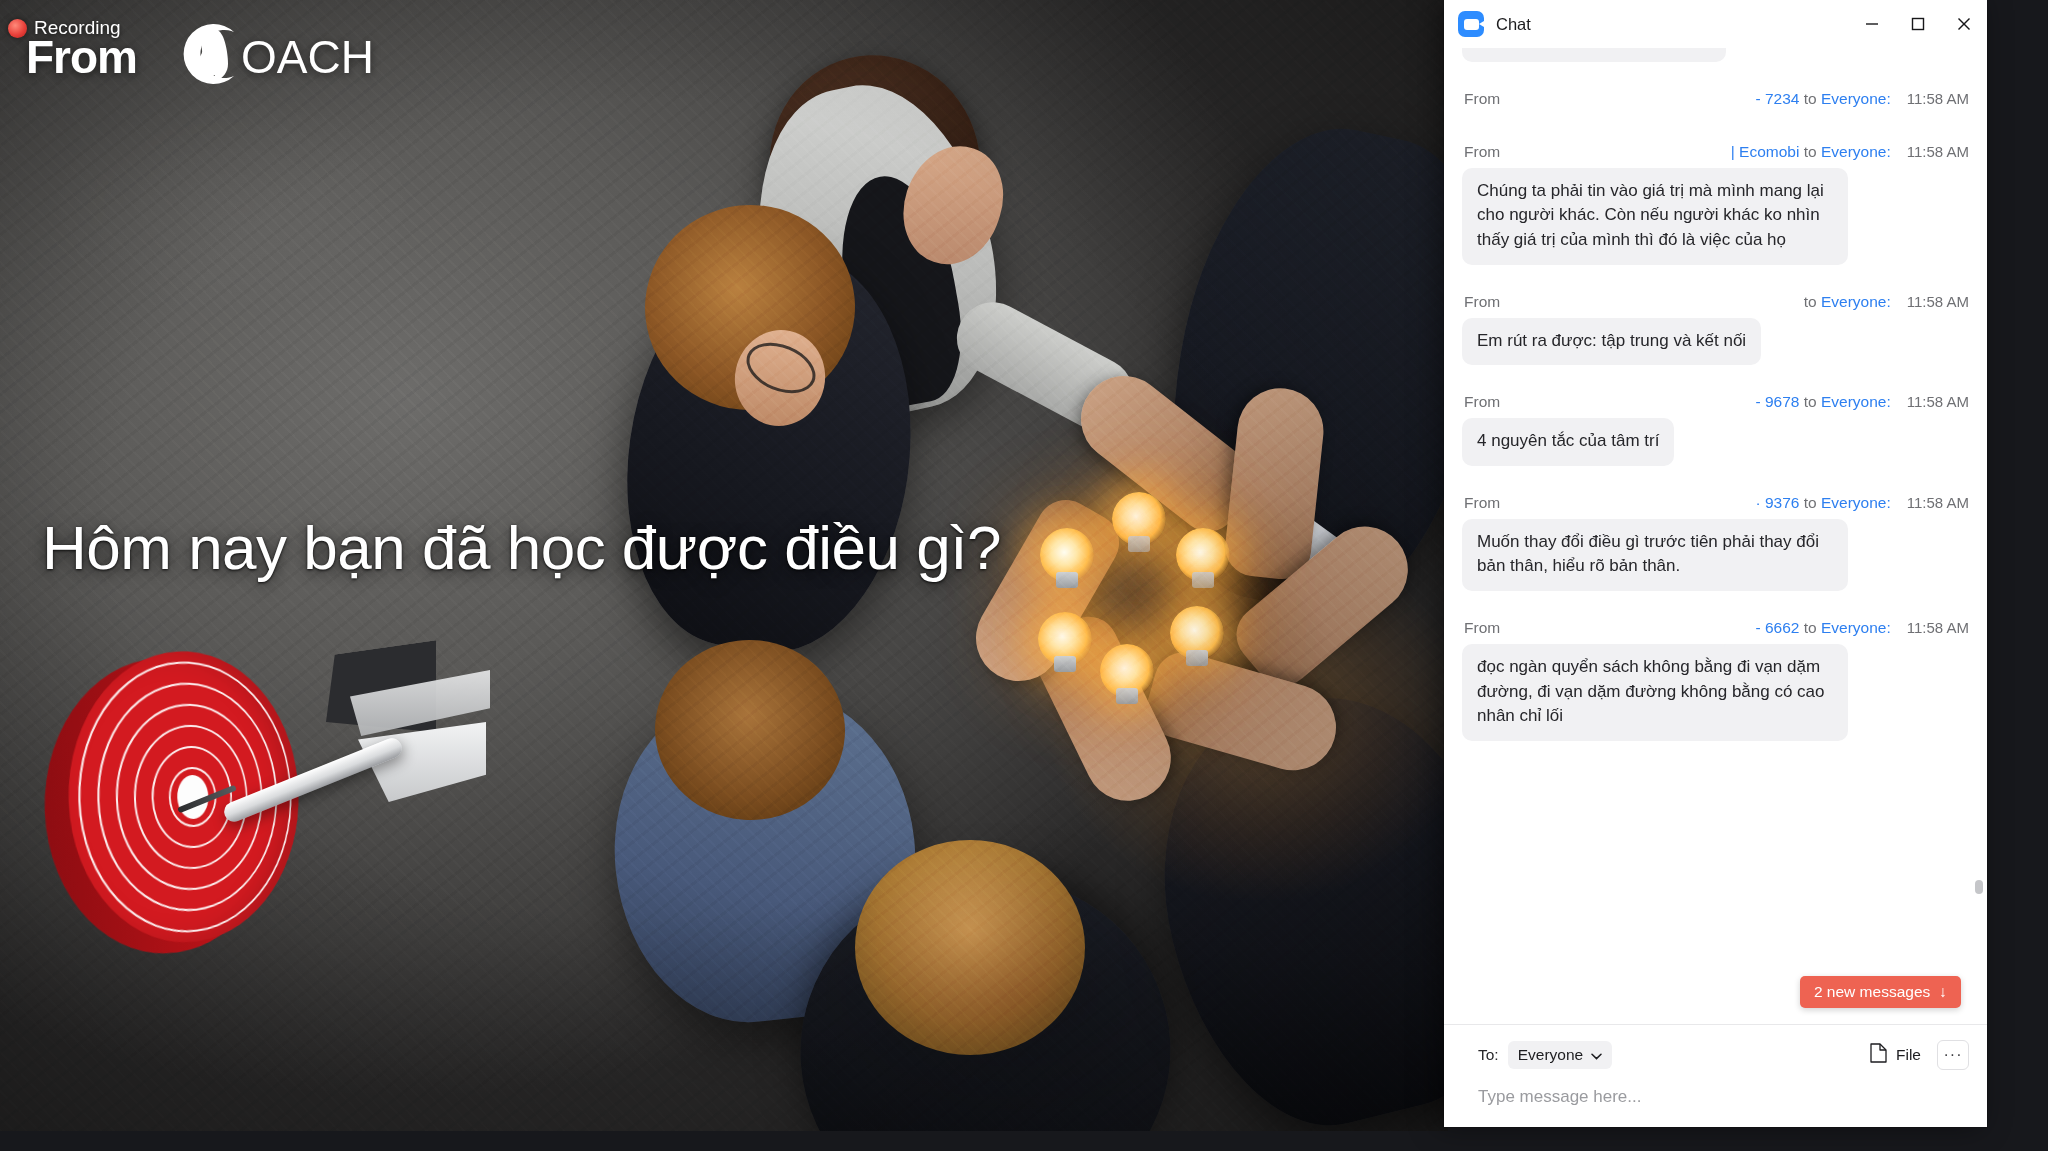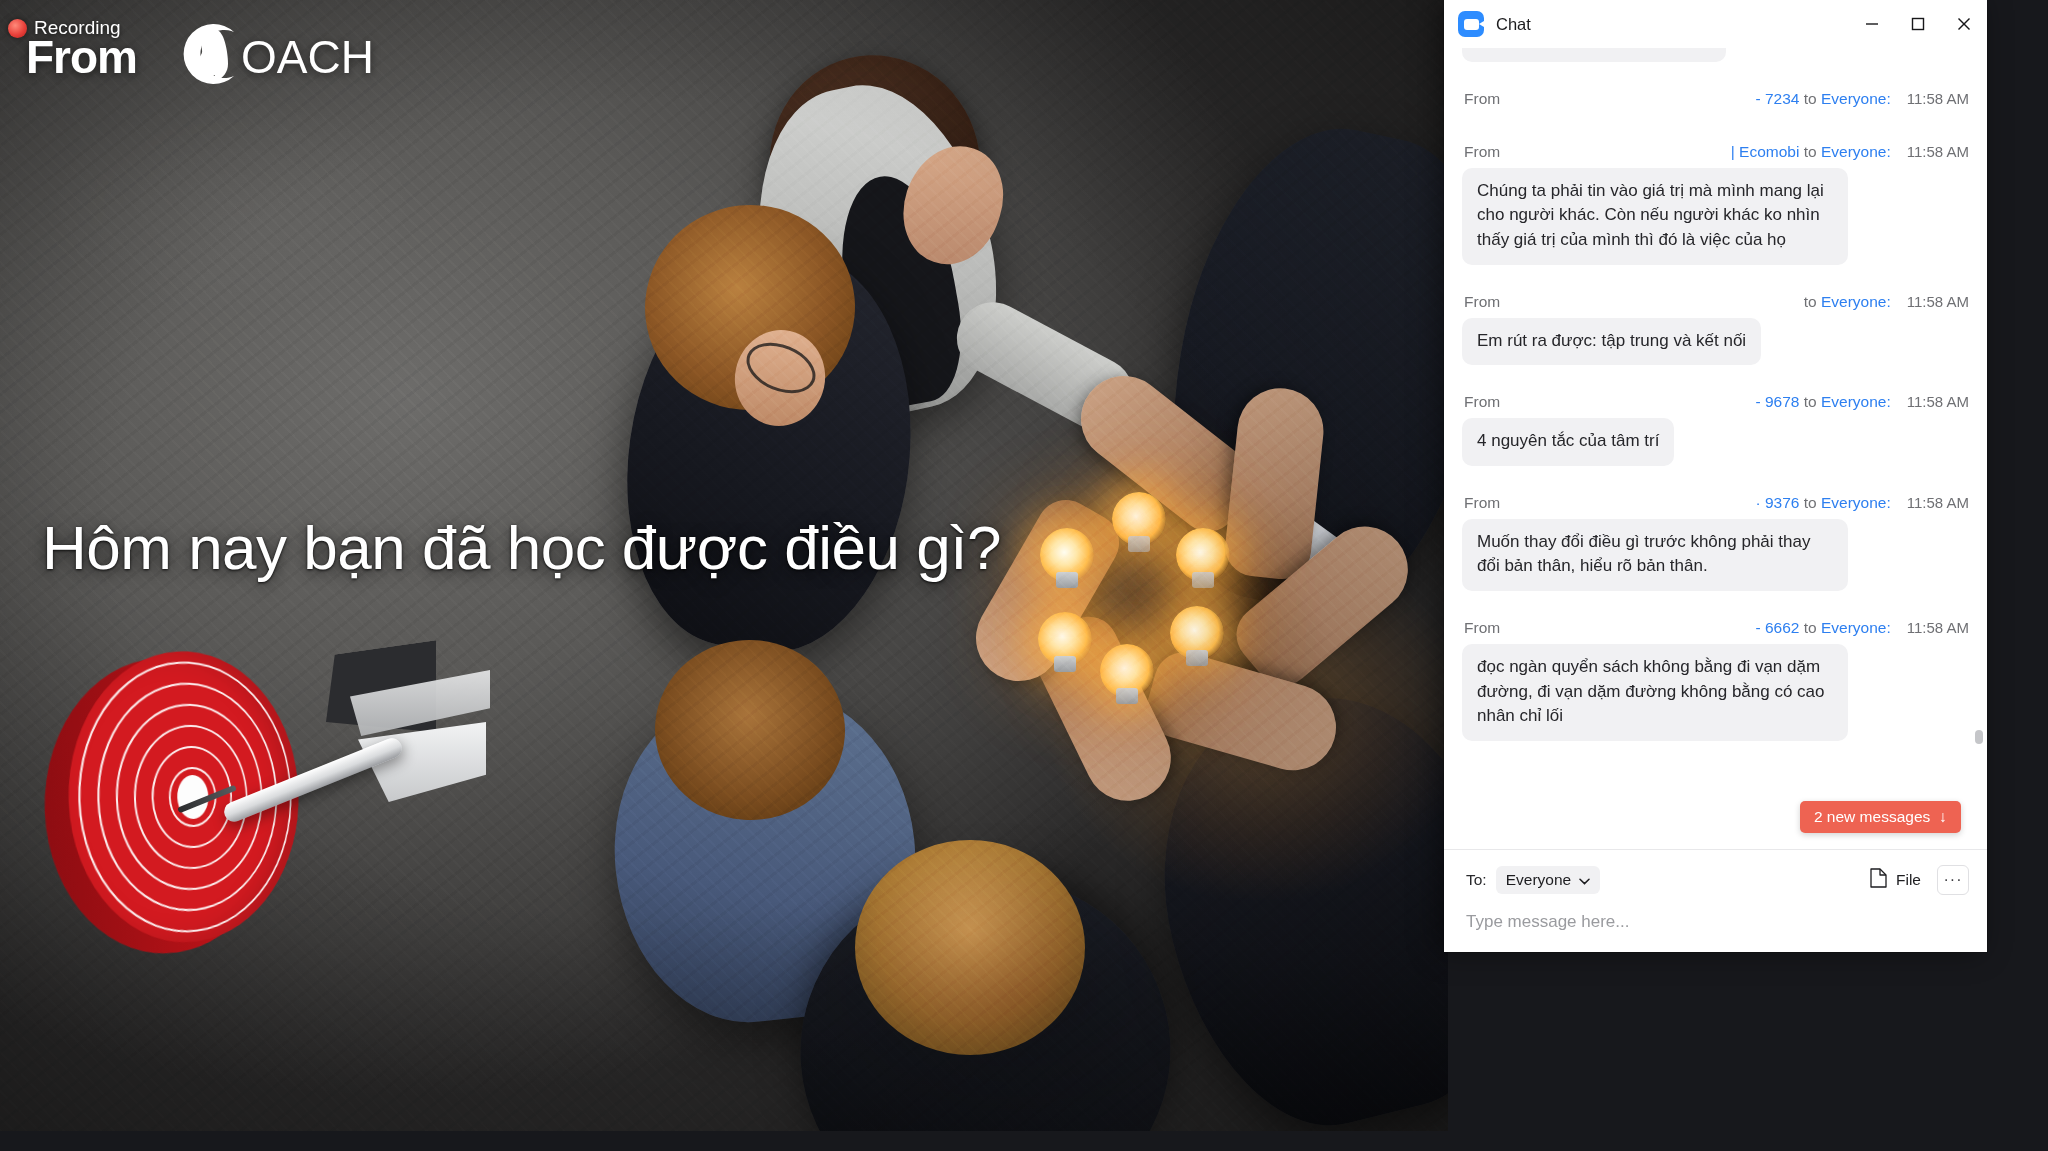--- a/index.html
+++ b/index.html
@@ -181,21 +181,21 @@
   }
   .logo-coach {
     position:absolute; left:233px; top:22px;
     font-size:46px; font-weight:500; color:#fff; letter-spacing:0px;
     text-shadow:0 2px 9px rgba(0,0,0,.55);
   }
 
   
   .chat {
     position:absolute; left:1444px; top:0px;
-    width:543px; height:952px;
+    width:543px; height:1127px;
     background:#ffffff;
     box-shadow: 0 0 0 1px rgba(0,0,0,.10), -6px 0 28px rgba(0,0,0,.45);
     display:flex; flex-direction:column;
     overflow:hidden;
   }
   .titlebar {
     height:48px; flex:0 0 48px; display:flex; align-items:center;
     padding:0 0 0 14px; background:#fff;
   }
   .zoom-icon {
@@ -252,21 +252,21 @@
   }
 
   .scroll-track {
     position:absolute; right:4px; top:10px; bottom:10px; width:8px;
   }
   .scroll-thumb {
     position:absolute; right:0; top:86%; width:8px; height:14px;
     background:#c5c6c9; border-radius:5px; cursor:pointer;
   }
 
-  .composer { flex:0 0 auto; border-top:1px solid #e8e8ea; padding:14px 18px 0 22px; }
+  .composer { flex:0 0 auto; border-top:1px solid #e8e8ea; padding:14px 18px 0 34px; }
   .comp-row { display:flex; align-items:center; height:32px; }
   .to-label { font-size:15.5px; color:#28282b; margin-right:9px; }
   .to-select {
     display:flex; align-items:center; gap:8px;
     background:#f1f1f3; border-radius:6px; padding:5px 10px;
     font-size:15.5px; color:#1d1d20; cursor:pointer;
   }
   .comp-spacer { flex:1 1 auto; }
   .file-btn { display:flex; align-items:center; gap:9px; font-size:15.5px; color:#1d1d20; cursor:pointer; margin-right:16px;}
   .more-btn {
@@ -447,21 +447,21 @@
         </div>
         <div class="bubble">4 nguyên tắc của tâm trí</div>
       </div>
 
       <div class="msg-group">
         <div class="msg-meta">
           <span class="meta-from">From</span>
           <span class="meta-mid"><span>· 9376</span><span class="to"> to </span><span>Everyone:</span></span>
           <span class="meta-time">11:58 AM</span>
         </div>
-        <div class="bubble">Muốn thay đổi điều gì trước không phải thay đổi bản thân, hiểu rõ bản thân.</div>
+        <div class="bubble">Muốn thay đổi điều gì trước tiên phải thay đổi bản thân, hiểu rõ bản thân.</div>
       </div>
 
       <div class="msg-group">
         <div class="msg-meta">
           <span class="meta-from">From</span>
           <span class="meta-mid"><span>- 6662</span><span class="to"> to </span><span>Everyone:</span></span>
           <span class="meta-time">11:58 AM</span>
         </div>
         <div class="bubble">đọc ngàn quyển sách không bằng đi vạn dặm đường, đi vạn dặm đường không bằng có cao nhân chỉ lối</div>
       </div>

